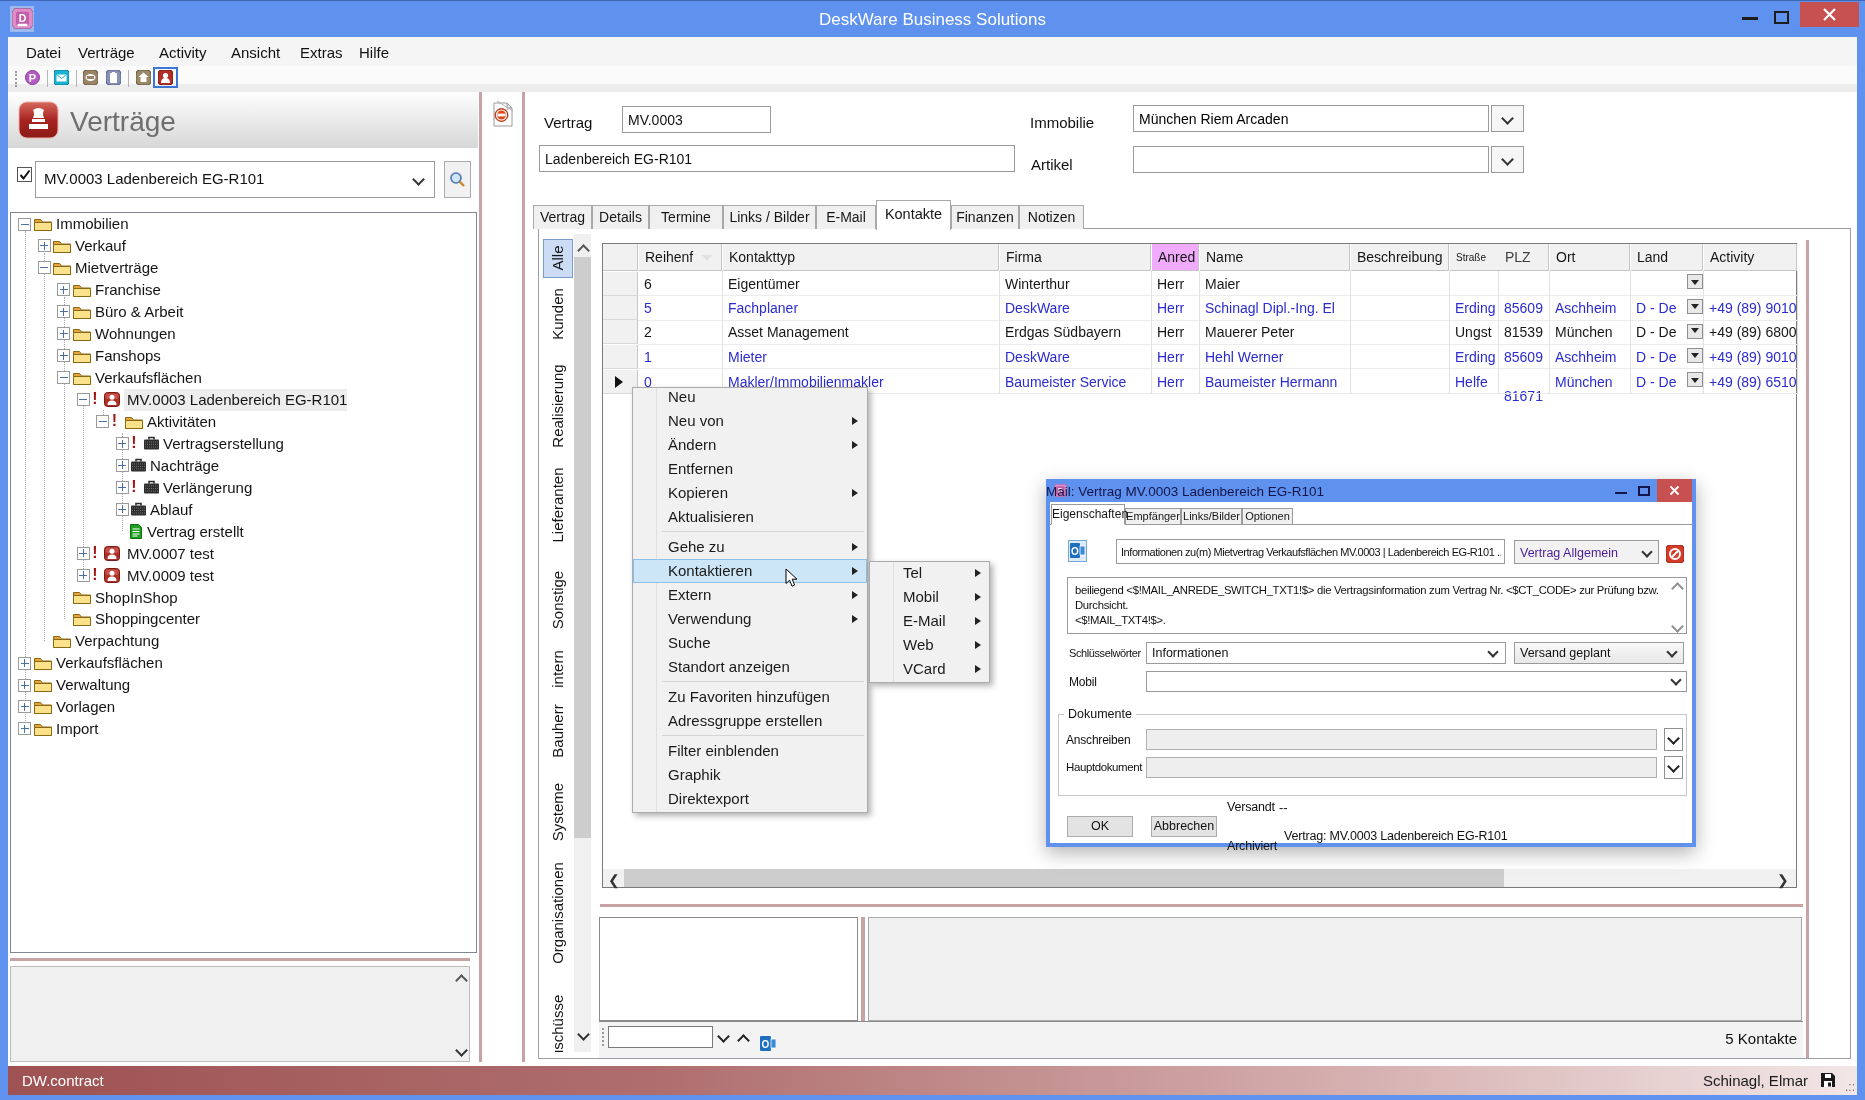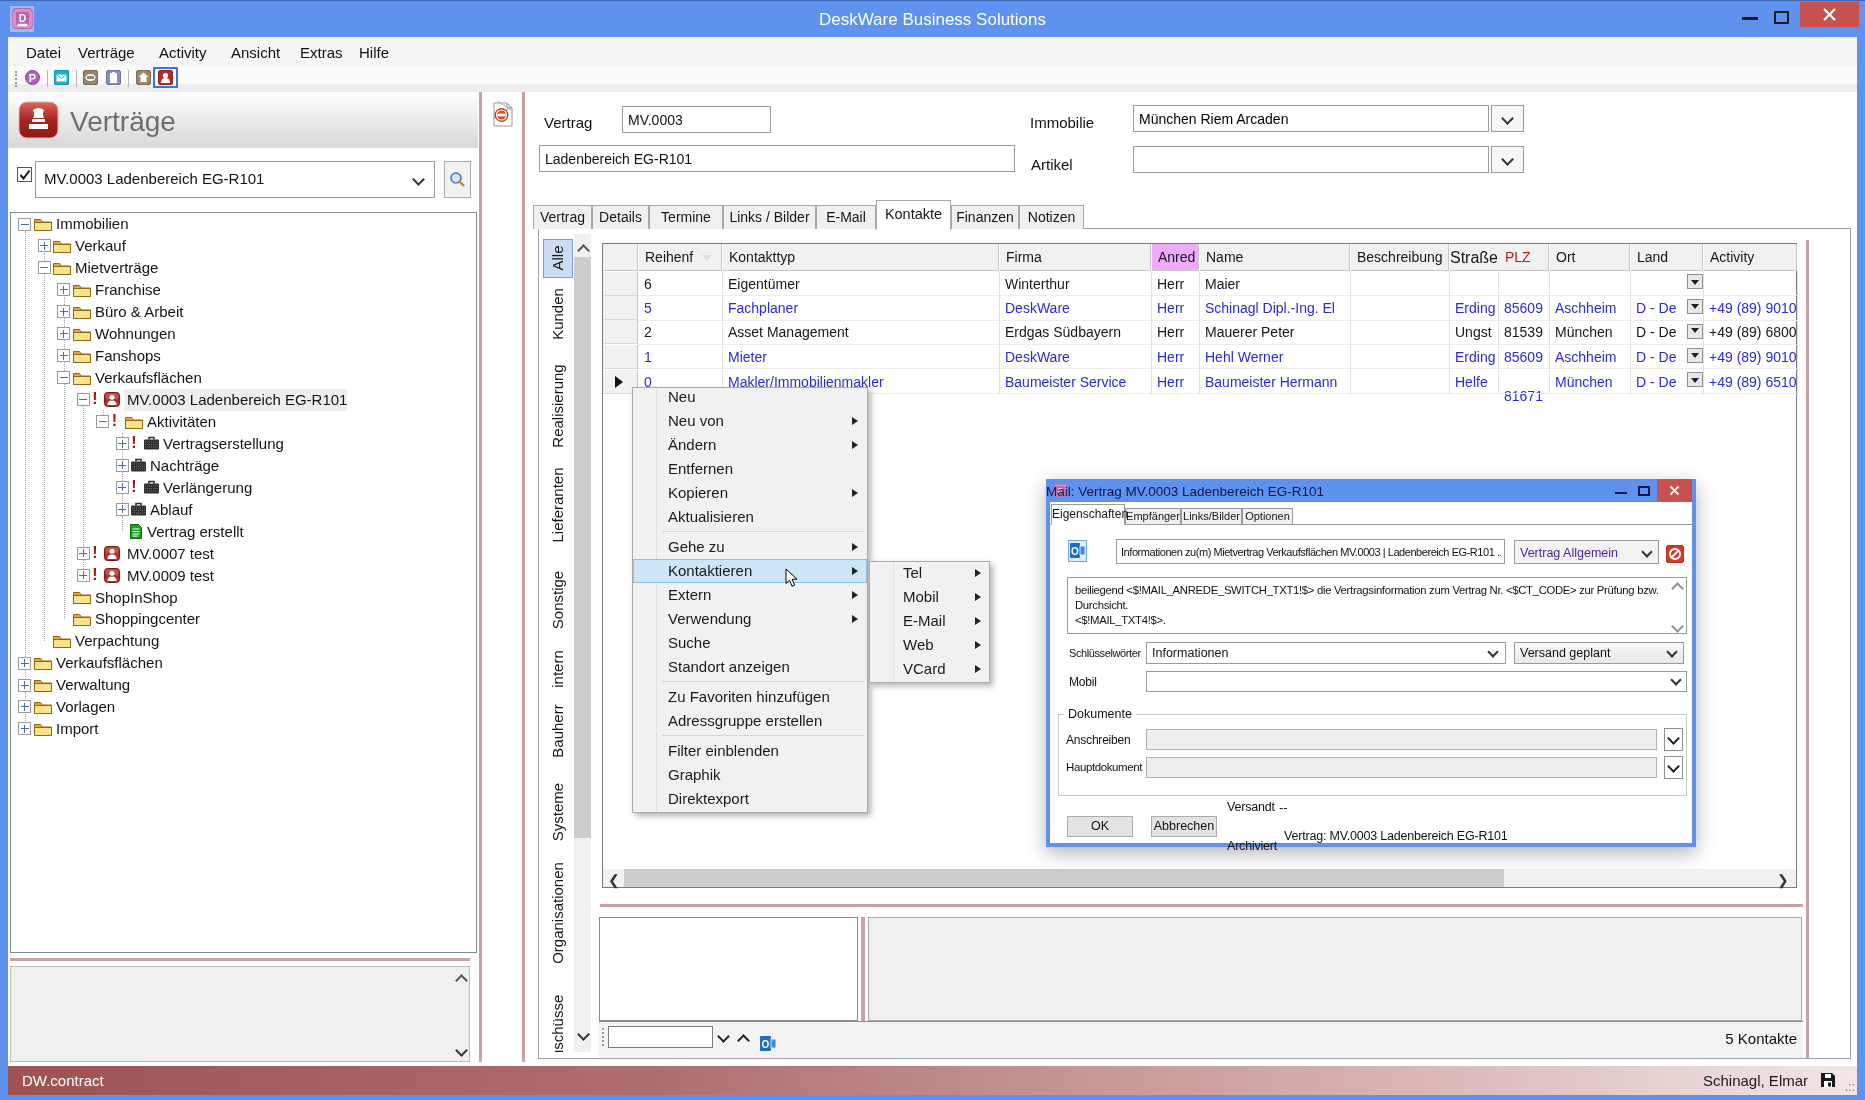--- a/index.html
+++ b/index.html
@@ -375,22 +375,22 @@
 <div class="a" style="left:1806px;top:240px;width:3px;height:818px;background:#c9a3a3"></div>
 <div class="a" style="left:600px;top:904px;width:1203px;height:3px;background:#c9a3a3"></div>
 <div class="a" style="left:602px;top:243px;width:1195px;height:645px;background:#fff;border:1px solid #7b7b7b"></div>
 <div class="a" style="left:603px;top:244px;width:35px;height:27px;background:#f1f1f1;border-right:1px solid #c6c6c6;border-bottom:1px solid #c6c6c6;font-size:14px;color:#161616;line-height:27px;padding-left:6px;overflow:hidden;white-space:nowrap"></div>
 <div class="a" style="left:639px;top:244px;width:83px;height:27px;background:#f1f1f1;border-right:1px solid #c6c6c6;border-bottom:1px solid #c6c6c6;font-size:14px;color:#161616;line-height:27px;padding-left:6px;overflow:hidden;white-space:nowrap">Reihenf</div>
 <div class="a" style="left:723px;top:244px;width:276px;height:27px;background:#f1f1f1;border-right:1px solid #c6c6c6;border-bottom:1px solid #c6c6c6;font-size:14px;color:#161616;line-height:27px;padding-left:6px;overflow:hidden;white-space:nowrap">Kontakttyp</div>
 <div class="a" style="left:1000px;top:244px;width:151px;height:27px;background:#f1f1f1;border-right:1px solid #c6c6c6;border-bottom:1px solid #c6c6c6;font-size:14px;color:#161616;line-height:27px;padding-left:6px;overflow:hidden;white-space:nowrap">Firma</div>
 <div class="a" style="left:1152px;top:244px;width:47px;height:27px;background:#f0abfc;border-right:1px solid #c6c6c6;border-bottom:1px solid #c6c6c6;font-size:14px;color:#161616;line-height:27px;padding-left:6px;overflow:hidden;white-space:nowrap">Anred</div>
 <div class="a" style="left:1200px;top:244px;width:150px;height:27px;background:#f1f1f1;border-right:1px solid #c6c6c6;border-bottom:1px solid #c6c6c6;font-size:14px;color:#161616;line-height:27px;padding-left:6px;overflow:hidden;white-space:nowrap">Name</div>
 <div class="a" style="left:1351px;top:244px;width:98px;height:27px;background:#f1f1f1;border-right:1px solid #c6c6c6;border-bottom:1px solid #c6c6c6;font-size:14px;color:#161616;line-height:27px;padding-left:6px;overflow:hidden;white-space:nowrap">Beschreibung</div>
-<div class="a" style="left:1450px;top:244px;width:67px;height:27px;background:#f1f1f1;border-right:1px solid #c6c6c6;border-bottom:1px solid #c6c6c6;font-size:16px;color:#161616;line-height:27px;overflow:hidden;white-space:nowrap">Straße</div>
-<div class="a" style="left:1499px;top:244px;width:50px;height:27px;background:#f1f1f1;border-right:1px solid #c6c6c6;border-bottom:1px solid #c6c6c6;font-size:14px;color:#b91c1c;line-height:27px;padding-left:6px;overflow:hidden;white-space:nowrap">PLZ</div>
+<div class="a" style="left:1450px;top:244px;width:67px;height:27px;background:#f1f1f1;border-right:1px solid #c6c6c6;border-bottom:1px solid #c6c6c6;font-size:10px;color:#161616;line-height:27px;padding-left:6px;overflow:hidden;white-space:nowrap">Straße</div>
+<div class="a" style="left:1499px;top:244px;width:50px;height:27px;background:#f1f1f1;border-right:1px solid #c6c6c6;border-bottom:1px solid #c6c6c6;font-size:14px;color:#404040;line-height:27px;padding-left:6px;overflow:hidden;white-space:nowrap">PLZ</div>
 <div class="a" style="left:1550px;top:244px;width:80px;height:27px;background:#f1f1f1;border-right:1px solid #c6c6c6;border-bottom:1px solid #c6c6c6;font-size:14px;color:#161616;line-height:27px;padding-left:6px;overflow:hidden;white-space:nowrap">Ort</div>
 <div class="a" style="left:1631px;top:244px;width:72px;height:27px;background:#f1f1f1;border-right:1px solid #c6c6c6;border-bottom:1px solid #c6c6c6;font-size:14px;color:#161616;line-height:27px;padding-left:6px;overflow:hidden;white-space:nowrap">Land</div>
 <div class="a" style="left:1704px;top:244px;width:93px;height:27px;background:#f1f1f1;border-right:1px solid #c6c6c6;border-bottom:1px solid #c6c6c6;font-size:14px;color:#161616;line-height:27px;padding-left:6px;overflow:hidden;white-space:nowrap">Activity</div>
 <div class="a" style="left:702px;top:255px;width:0;height:0;border-left:5px solid transparent;border-right:5px solid transparent;border-top:6px solid #e0e0e0"></div>
 <div class="a" style="left:603px;top:272px;width:35px;height:24px;background:#f1f1f1;border-right:1px solid #c6c6c6;border-bottom:1px solid #d9d9d9"></div>
 <div class="cell" style="left:644px;top:276px;width:77px">6</div>
 <div class="cell" style="left:728px;top:276px;width:270px">Eigentümer</div>
 <div class="cell" style="left:1005px;top:276px;width:145px">Winterthur</div>
 <div class="cell" style="left:1157px;top:276px;width:41px">Herr</div>
 <div class="cell" style="left:1205px;top:276px;width:144px">Maier</div>

